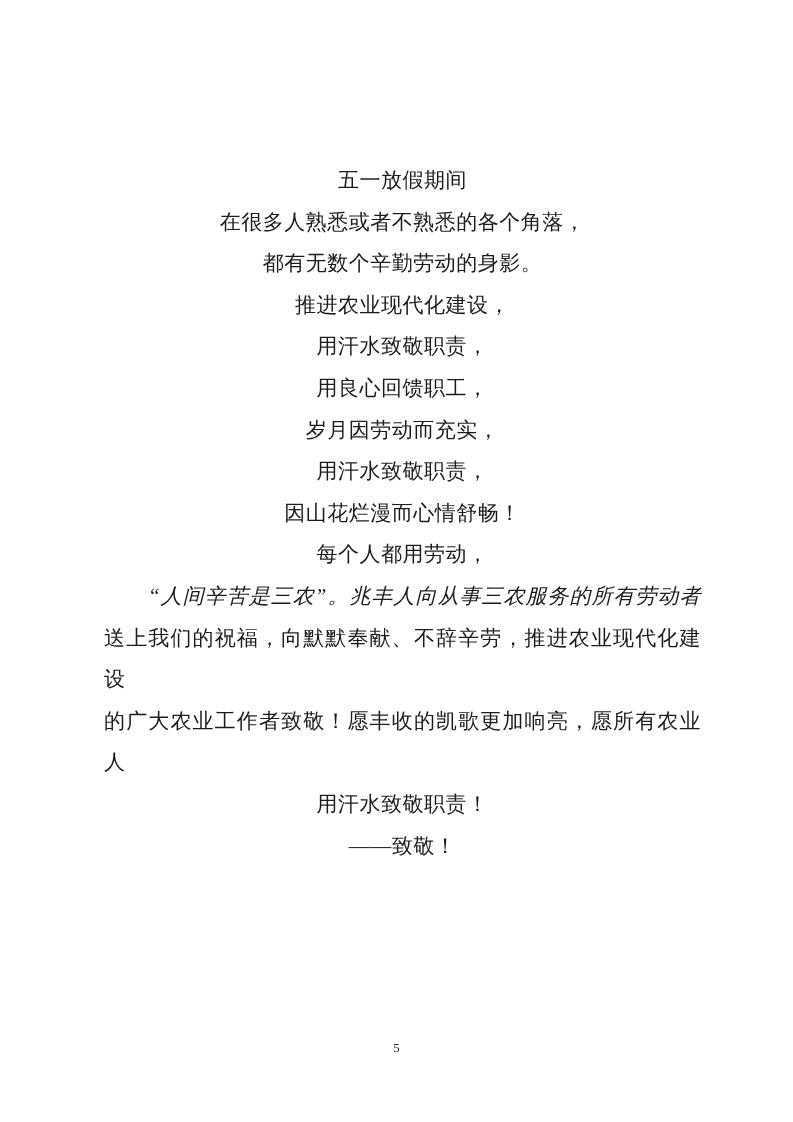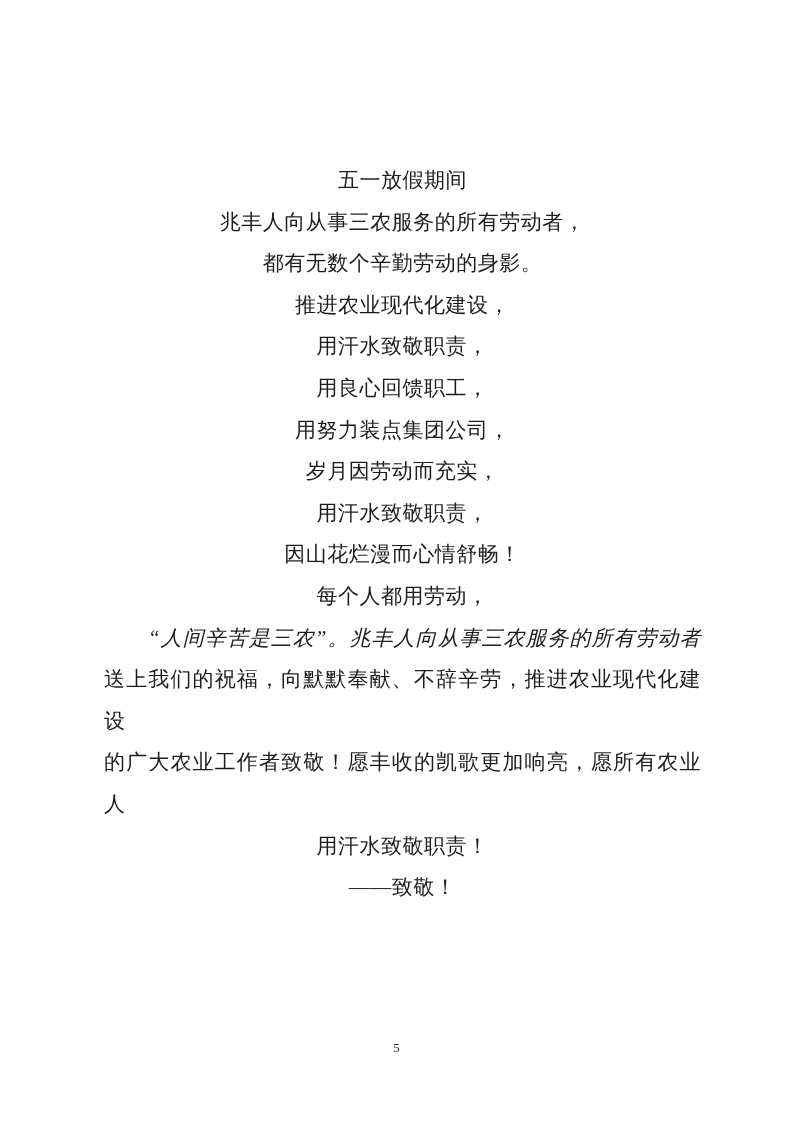--- a/index.html
+++ b/index.html
@@ -48,26 +48,25 @@
     color: #2a2a2a;
     line-height: 16px;
   }
 </style>
 </head>
 <body>
 
 <div class="page">
   <div class="text-block">
     <div class="line-center">五一放假期间</div>
-    <div class="line-center">兆丰人向从事三农服务的所有劳动者，</div>
+    <div class="line-center">在很多人熟悉或者不熟悉的各个角落，</div>
     <div class="line-center">都有无数个辛勤劳动的身影。</div>
     <div class="line-center">推进农业现代化建设，</div>
     <div class="line-center">用汗水致敬职责，</div>
     <div class="line-center">用良心回馈职工，</div>
-    <div class="line-center">用努力装点集团公司，</div>
     <div class="line-center">岁月因劳动而充实，</div>
     <div class="line-center">用汗水致敬职责，</div>
     <div class="line-center">因山花烂漫而心情舒畅！</div>
     <div class="line-center">每个人都用劳动，</div>
     <div class="line-fill line-indent">“人间辛苦是三农”。兆丰人向从事三农服务的所有劳动者</div>
     <div class="line-fill">送上我们的祝福，向默默奉献、不辞辛劳，推进农业现代化建设</div>
     <div class="line-fill">的广大农业工作者致敬！愿丰收的凯歌更加响亮，愿所有农业人</div>
     <div class="line-center">用汗水致敬职责！</div>
     <div class="line-center">——致敬！</div>
   </div>

